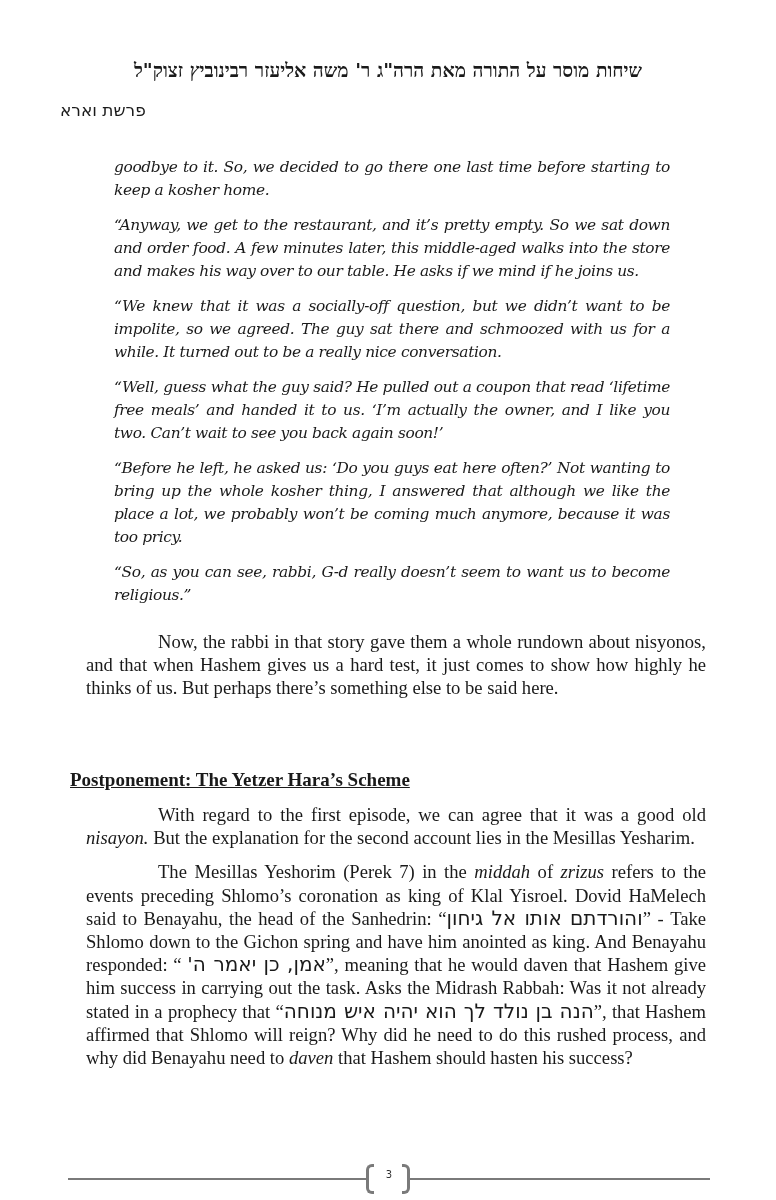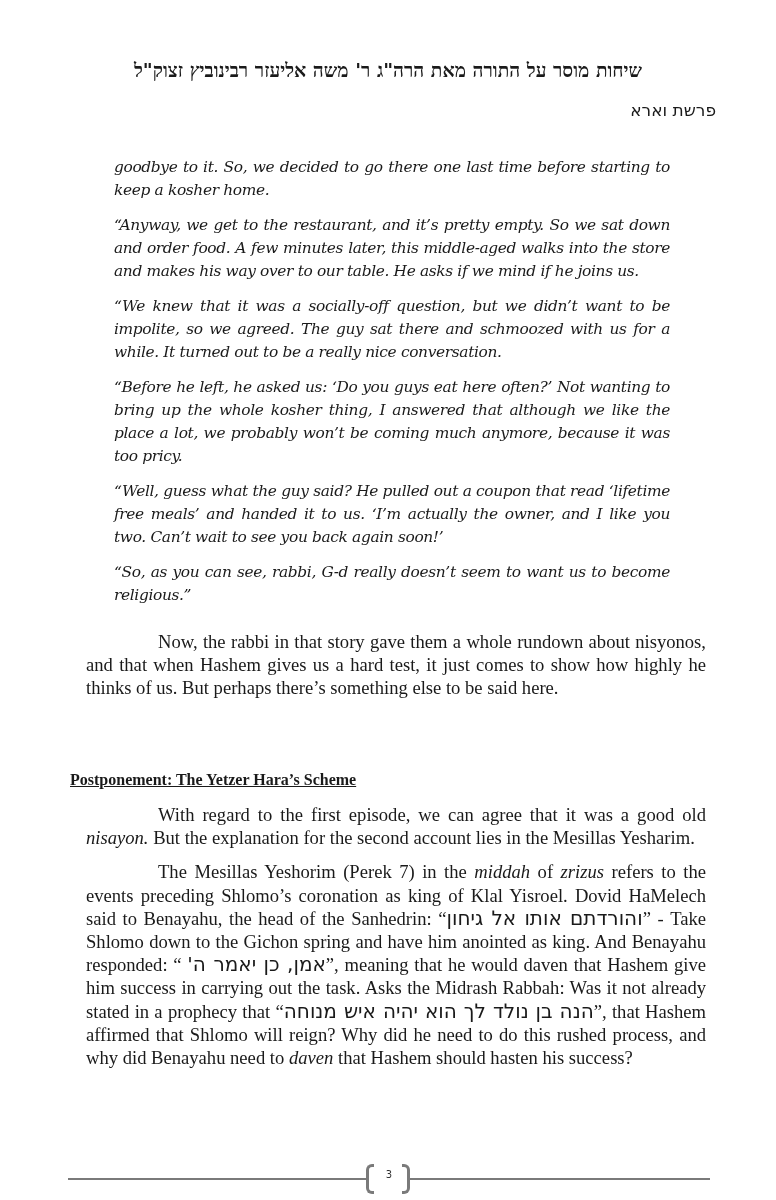--- a/index.html
+++ b/index.html
@@ -6,21 +6,21 @@
   body { width: 776px; height: 1200px; position: relative; overflow: hidden; color: #1a1a1a; }
   .page { position: absolute; left: 0; top: 16px; width: 776px; height: 1200px; }
 
   .hdr-title {
     position: absolute; left: 60px; width: 656px; top: 40px;
     text-align: center; direction: rtl;
     font-family: "DejaVu Serif", serif; font-weight: bold; font-size: 19px; line-height: 28px;
   }
   .hdr-sub {
     position: absolute; left: 60px; width: 656px; top: 82px;
-    text-align: right; direction: rtl;
+    text-align: left; direction: rtl;
     font-family: "DejaVu Sans", sans-serif; font-size: 17px; line-height: 24px;
   }
 
   .quote-block {
     position: absolute; left: 114px; width: 556px;
     font-family: "DejaVu Serif", serif; font-style: italic;
     font-size: 15.4px; line-height: 23px; text-align: justify;
     letter-spacing: -0.35px;
   }
   .quote-block p { margin: 12px 0 11px 0; }
@@ -30,21 +30,21 @@
     font-family: "Liberation Serif", serif;
     font-size: 18.6px; line-height: 23.2px; text-align: justify;
   }
   .body-block p { margin: 0 0 11px 16px; }
   .indent { text-indent: 72px; }
   .heb { direction: rtl; unicode-bidi: embed; font-family: "DejaVu Sans", sans-serif; font-size: 20px; }
 
   .section-heading {
     position: absolute; left: 70px; top: 752px;
     font-family: "Liberation Serif", serif; font-weight: bold;
-    font-size: 16px; line-height: 24px; text-decoration: underline;
+    font-size: 19px; line-height: 24px; text-decoration: underline;
   }
 
   .footer-line {
     position: absolute; top: 1162px; height: 2px; background: #7a7a7a;
   }
   .footer-bracket {
     position: absolute; top: 1148px; width: 8px; height: 30px;
     border: 3px solid #7a7a7a; box-sizing: border-box;
   }
   .footer-bracket.left { border-right: none; border-radius: 6px 0 0 6px; }
@@ -59,22 +59,22 @@
 
 <div class="page">
 
   <div class="hdr-title">שיחות מוסר על התורה מאת הרה"ג ר' משה אליעזר רבינוביץ זצוק"ל</div>
   <div class="hdr-sub">פרשת וארא</div>
 
   <div class="quote-block" style="top:128px;">
     <p>goodbye to it. So, we decided to go there one last time before starting to keep a kosher home.</p>
     <p>“Anyway, we get to the restaurant, and it’s pretty empty. So we sat down and order food. A few minutes later, this middle-aged walks into the store and makes his way over to our table. He asks if we mind if he joins us.</p>
     <p>“We knew that it was a socially-off question, but we didn’t want to be impolite, so we agreed. The guy sat there and schmoozed with us for a while. It turned out to be a really nice conversation.</p>
+    <p>“Well, guess what the guy said? He pulled out a coupon that read ‘lifetime free meals’ and handed it to us. ‘I’m actually the owner, and I like you two. Can’t wait to see you back again soon!’</p>
     <p>“Before he left, he asked us: ‘Do you guys eat here often?’ Not wanting to bring up the whole kosher thing, I answered that although we like the place a lot, we probably won’t be coming much anymore, because it was too pricy.</p>
-    <p>“Well, guess what the guy said? He pulled out a coupon that read ‘lifetime free meals’ and handed it to us. ‘I’m actually the owner, and I like you two. Can’t wait to see you back again soon!’</p>
     <p>“So, as you can see, rabbi, G-d really doesn’t seem to want us to become religious.”</p>
   </div>
 
   <div class="body-block" style="top:614px;">
     <p class="indent">Now, the rabbi in that story gave them a whole rundown about nisyonos, and that when Hashem gives us a hard test, it just comes to show how highly he thinks of us. But perhaps there’s something else to be said here.</p>
   </div>
 
   <div class="section-heading">Postponement: The Yetzer Hara’s Scheme</div>
 
   <div class="body-block" style="top:787px;">

